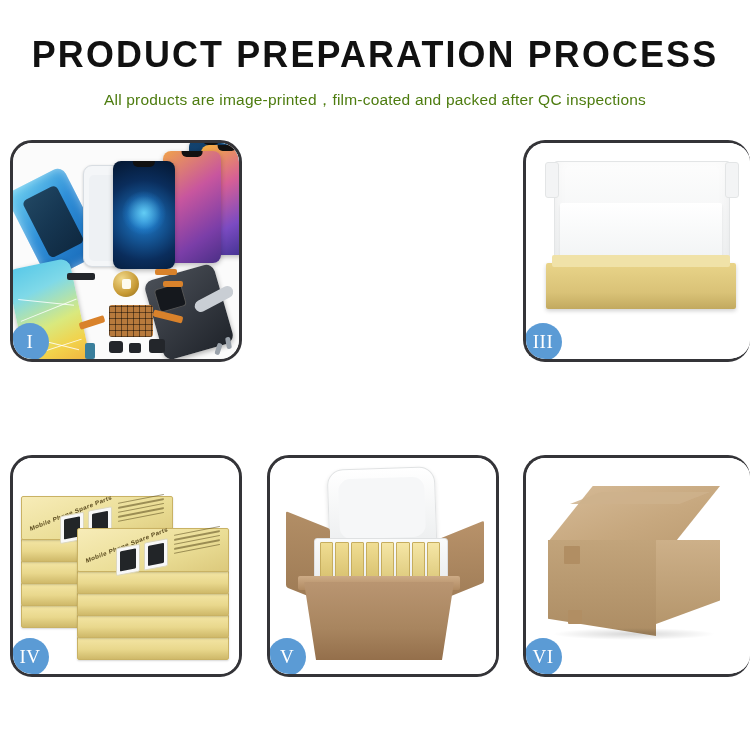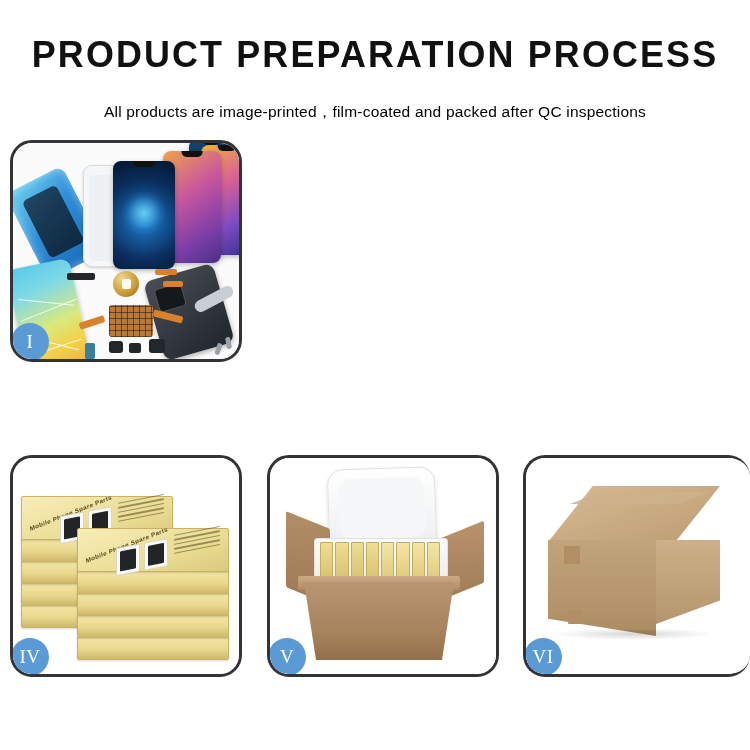--- a/index.html
+++ b/index.html
@@ -18,23 +18,23 @@
     margin:0;padding-top:36px;
     font-family:"Liberation Sans", sans-serif;
     font-weight:bold;
     font-size:37px;
     letter-spacing:2.2px;
     color:#111111;
     line-height:1;
     transform:scaleX(0.97);
   }
   .subtitle{
-    margin:16px;padding-top:13px;
+    margin:4px;padding-top:13px;
     font-size:15.5px;
-    color:#000000;
+    color:#4d7c0f;
     letter-spacing:0.2px;
     font-weight:400;
   }
 
   
   .grid{position:absolute;top:140px;left:0;width:750px;}
   .row{position:relative;height:222px;}
   .row.row2{margin-top:93px;}
 
   .card{
@@ -376,20 +376,31 @@
             <div class="blk b5"></div>
             <div class="tool"></div>
             <div class="screw s1"></div>
             <div class="screw s2"></div>
           </div>
         </div>
         <div class="badge">I</div>
       </div>
 
 
+      <div class="card c3">
+        <div class="card-inner">
+          <div class="sc3">
+            <div class="lidbig"></div>
+            <div class="foamsheet"></div>
+            <div class="greygoods"></div>
+            <div class="boxtray"></div>
+          </div>
+        </div>
+        <div class="badge">III</div>
+      </div>
 
     </div>
 
     <div class="row row2">
 
       <div class="card c1">
         <div class="card-inner">
           <div class="sc4">
             <div class="stackwrap">
 

